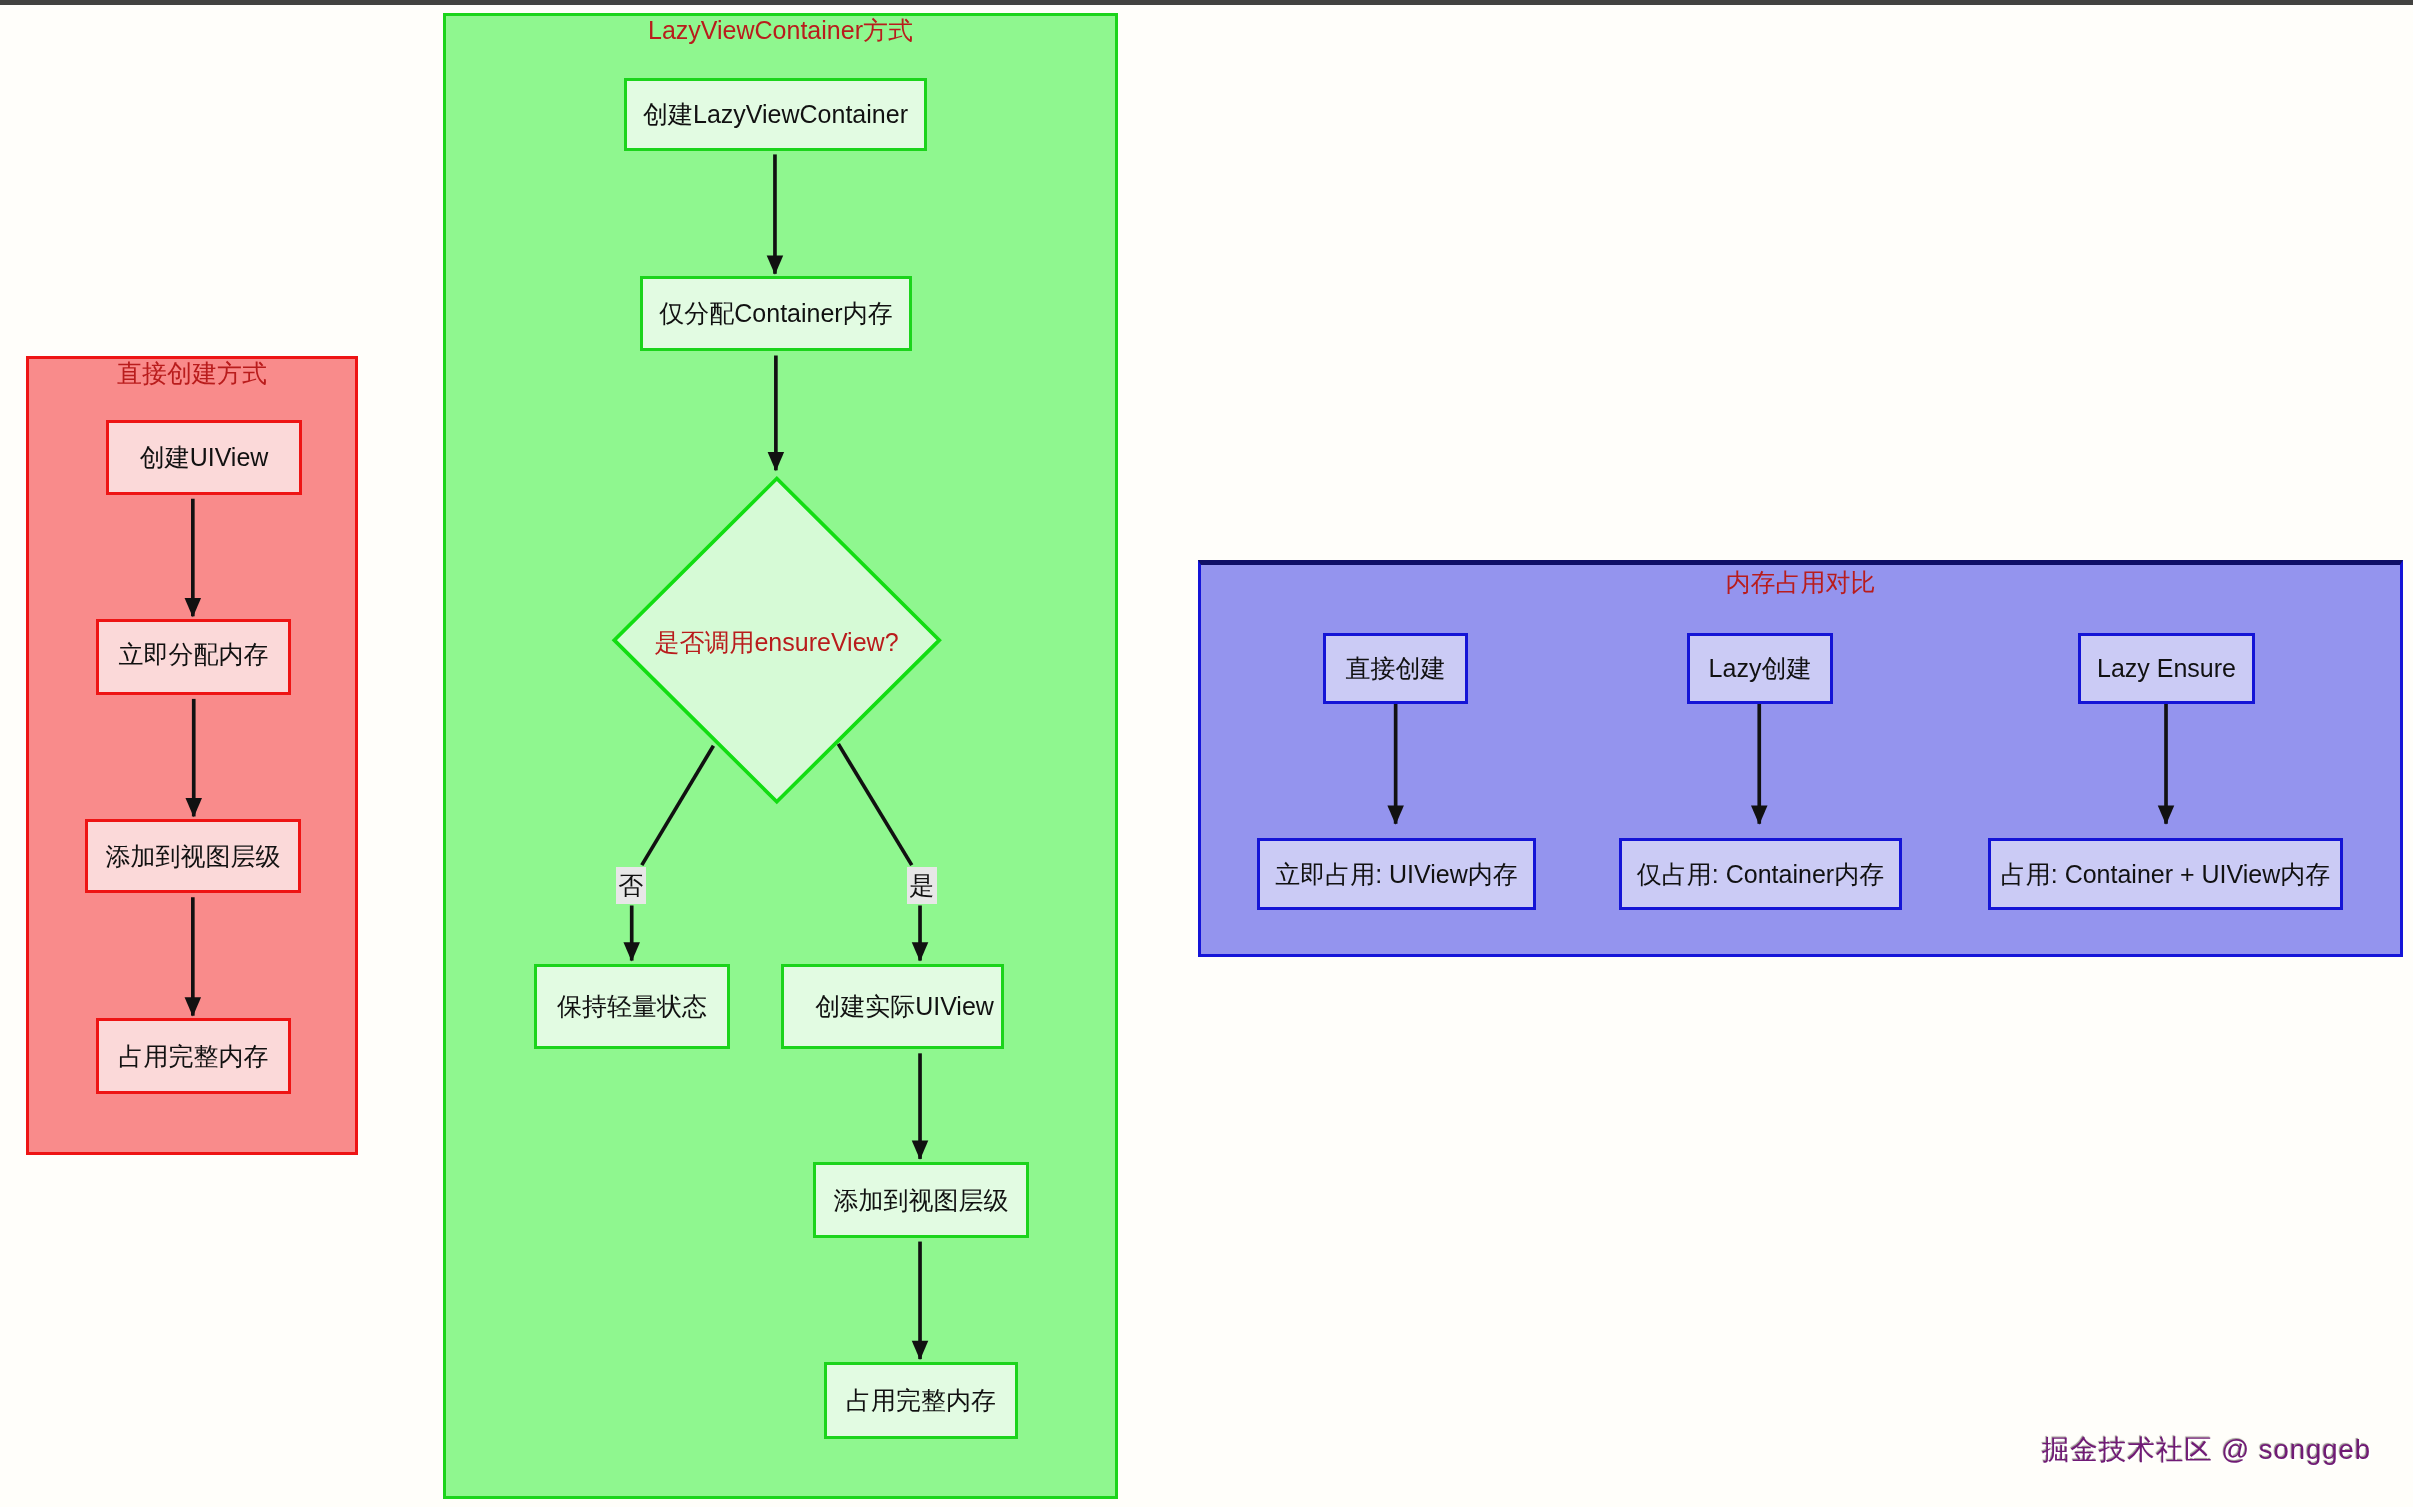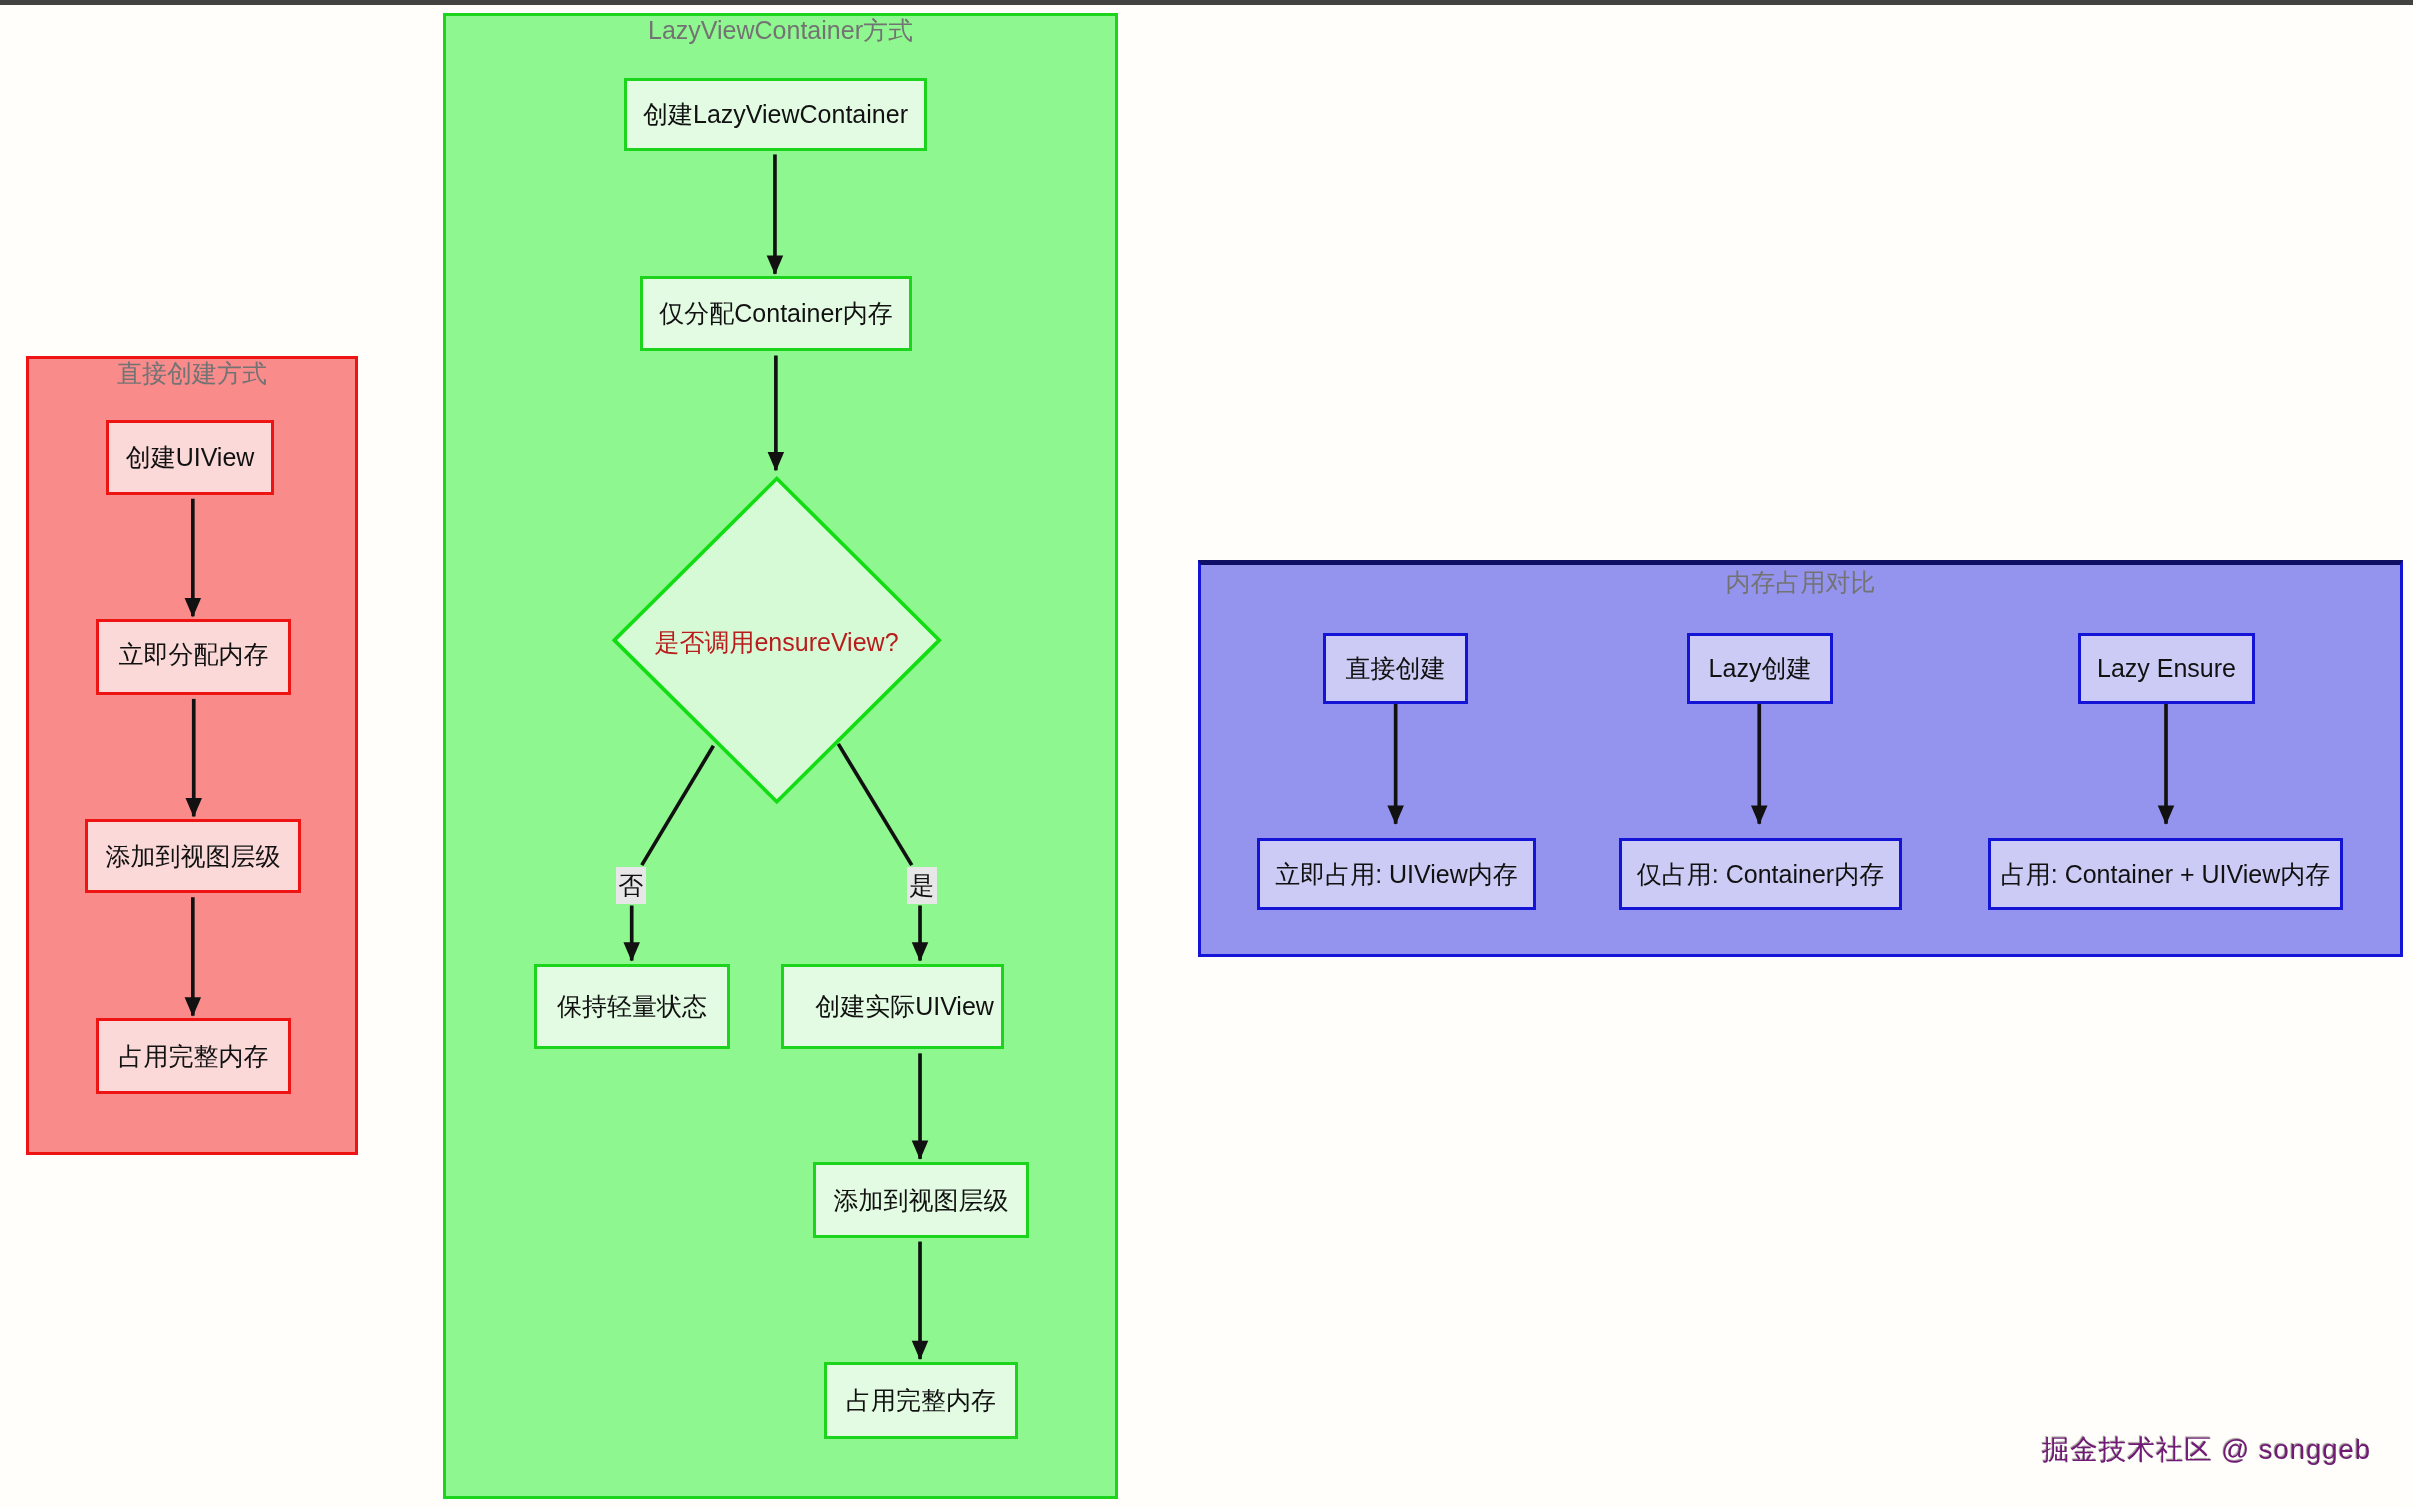--- a/index.html
+++ b/index.html
@@ -12,21 +12,21 @@
     overflow:hidden;
   }
   #topbar{
     position:absolute;left:0;top:0;width:2413px;height:4.6px;background:#424240;
   }
   .cluster{position:absolute;box-sizing:border-box;}
   .cluster.red{background:#f98b8b;border:3.7px solid #ee1414;}
   .cluster.green{background:#8ff78f;border:3.7px solid #1bd41b;}
   .cluster.blue{background:#9494ee;border:3.7px solid #1515d8;border-top:5.5px solid #0f0f66;}
   .cluster-title{
-    position:absolute;text-align:center;font-size:25px;line-height:27.6px;color:#737373;
+    position:absolute;text-align:center;font-size:25px;line-height:27.6px;color:#b91c1c;
   }
   .node{
     position:absolute;box-sizing:border-box;
     display:flex;align-items:center;justify-content:center;
     font-size:25px;text-align:center;line-height:28.5px;color:#111;
   }
   .node.red{background:#fbd9d9;border:3.7px solid #ee1414;}
   .node.green{background:#e2fbe2;border:3.7px solid #1bd41b;}
   .node.blue{background:#cbcbf5;border:3.7px solid #1414d6;margin-top:11px;}
   .edge-label{
@@ -80,21 +80,21 @@
       <line x1="1916" y1="758" x2="1916" y2="897" marker-end="url(#ah)"></line>
       <line x1="2359" y1="758" x2="2359" y2="897" marker-end="url(#ah)"></line>
     </g>
     <polygon points="846,521 1023,697 846,873 669,697" fill="#d6fad6" stroke="#12dd12" stroke-width="4"></polygon>
   </svg>
 
   <div class="cluster-title" style="left:26px;top:360px;width:332px;">直接创建方式</div>
   <div class="cluster-title" style="left:443px;top:17.4px;width:675px;">LazyViewContainer方式</div>
   <div class="cluster-title" style="left:1198px;top:569px;width:1205px;">内存占用对比</div>
 
-  <div class="node red" style="left:106px;top:420px;width:168px;height:75px;">创建UIView</div>
+  <div class="node red" style="left:106px;top:420px;width:196px;height:75px;">创建UIView</div>
   <div class="node red" style="left:96px;top:619px;width:195px;height:76px;font-family:Liberation Mono, monospace;">立即分配内存</div>
   <div class="node red" style="left:85px;top:819px;width:216px;height:74px;">添加到视图层级</div>
   <div class="node red" style="left:96px;top:1018px;width:195px;height:76px;">占用完整内存</div>
 
   <div class="node green" style="left:640px;top:276px;width:272px;height:75px;">仅分配Container内存</div>
   <div class="node green" style="left:624px;top:78px;width:303px;height:73px;">创建LazyViewContainer</div>
   <div class="diamond-text" style="left:613px;top:626px;width:327px;">是否调用ensureView?</div>
   <div class="edge-label" style="left:616px;top:867px;width:24px;height:33px;">否</div>
   <div class="edge-label" style="left:907px;top:867px;width:24px;height:33px;">是</div>
   <div class="node green" style="left:534px;top:964px;width:196px;height:85px;">保持轻量状态</div>

